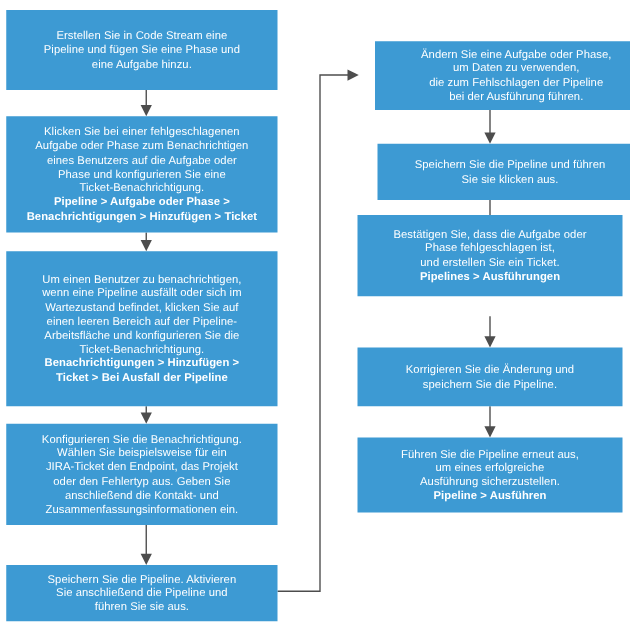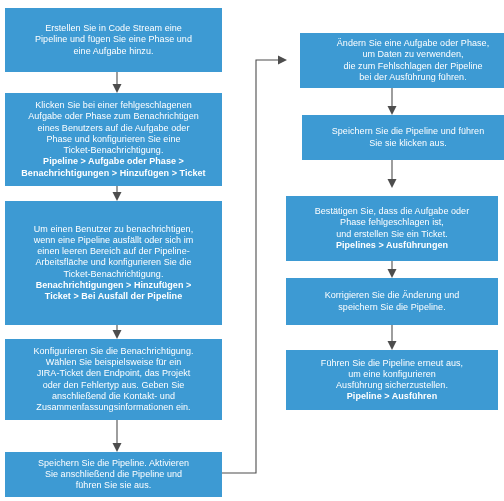--- a/index.html
+++ b/index.html
@@ -115,20 +115,21 @@
       <span class="ln">Ticket-Benachrichtigung.</span>
       <span class="bold">Pipeline &gt; Aufgabe oder Phase &gt;</span>
       <span class="bold">Benachrichtigungen &gt; Hinzufügen &gt; Ticket</span>
     </span>
   </div>
 
   <div class="node" style="left:5px; top:201px; width:217px; height:124px;">
     <span class="txt">
       <span class="ln">Um einen Benutzer zu benachrichtigen,</span>
       <span class="ln">wenn eine Pipeline ausfällt oder sich im</span>
+      <span class="ln">Wartezustand befindet, klicken Sie auf</span>
       <span class="ln">einen leeren Bereich auf der Pipeline-</span>
       <span class="ln">Arbeitsfläche und konfigurieren Sie die</span>
       <span class="ln">Ticket-Benachrichtigung.</span>
       <span class="bold">Benachrichtigungen &gt; Hinzufügen &gt;</span>
       <span class="bold">Ticket &gt; Bei Ausfall der Pipeline</span>
     </span>
   </div>
 
   <div class="node" style="left:5px; top:339px; width:217px; height:81px;">
     <span class="txt">
@@ -158,38 +159,38 @@
     </span>
   </div>
 
   <div class="node" style="left:302px; top:115px; width:212px; height:45px;justify-content:center;">
     <span class="txt">
       <span class="ln">Speichern Sie die Pipeline und führen</span>
       <span class="ln">Sie sie klicken aus.</span>
     </span>
   </div>
 
-  <div class="node" style="left:286px; top:196px; width:212px; height:65px;text-align:center;">
+  <div class="node" style="left:286px; top:172px; width:212px; height:65px;text-align:center;">
     <span class="txt">
       <span class="ln">Bestätigen Sie, dass die Aufgabe oder</span>
       <span class="ln">Phase fehlgeschlagen ist,</span>
       <span class="ln">und erstellen Sie ein Ticket.</span>
       <span class="bold">Pipelines &gt; Ausführungen</span>
     </span>
   </div>
 
   <div class="node" style="left:286px; top:278px; width:212px; height:47px;">
     <span class="txt">
       <span class="ln">Korrigieren Sie die Änderung und</span>
       <span class="ln">speichern Sie die Pipeline.</span>
     </span>
   </div>
 
   <div class="node" style="left:286px; top:350px; width:212px; height:60px;">
     <span class="txt">
       <span class="ln">Führen Sie die Pipeline erneut aus,</span>
-      <span class="ln">um eine konfigurieren</span>
+      <span class="ln">um eines erfolgreiche</span>
       <span class="ln">Ausführung sicherzustellen.</span>
       <span class="bold">Pipeline &gt; Ausführen</span>
     </span>
   </div>
 
 </div>
 
 </body></html>

